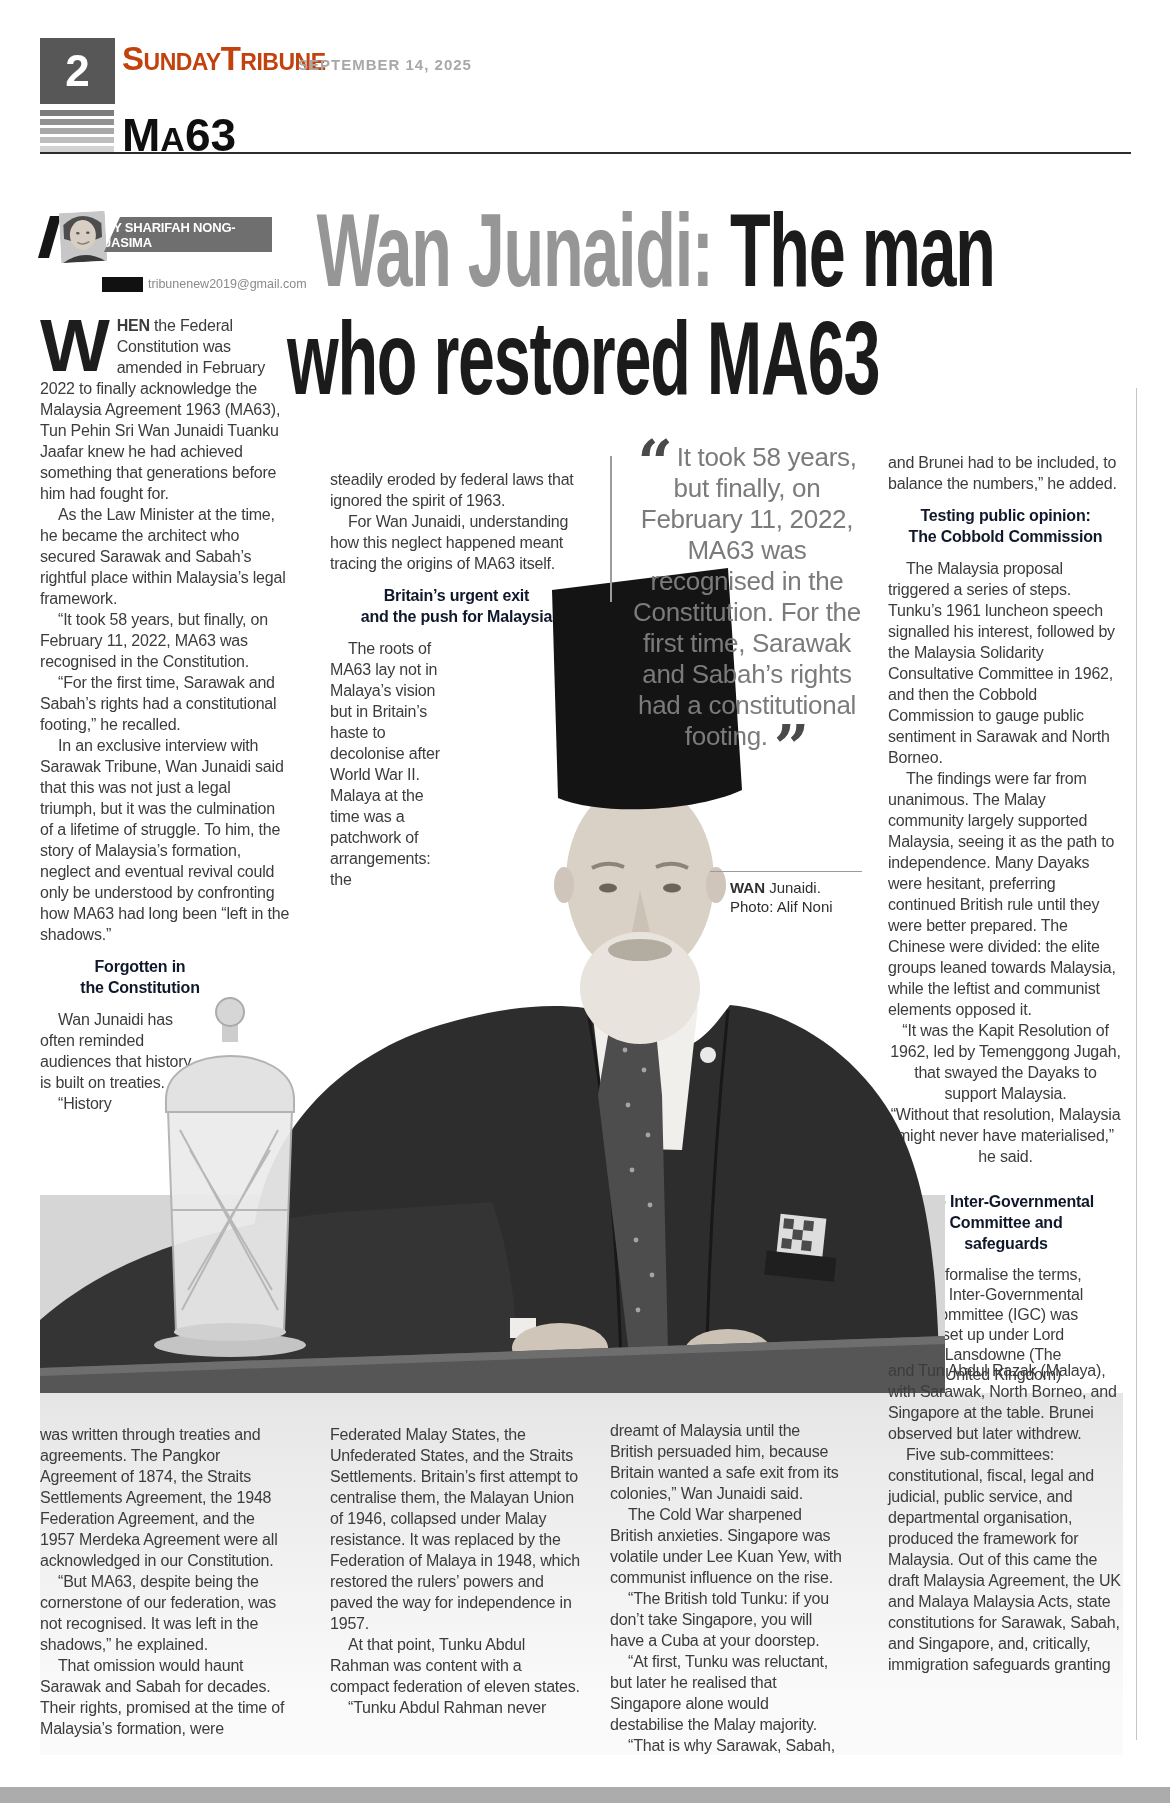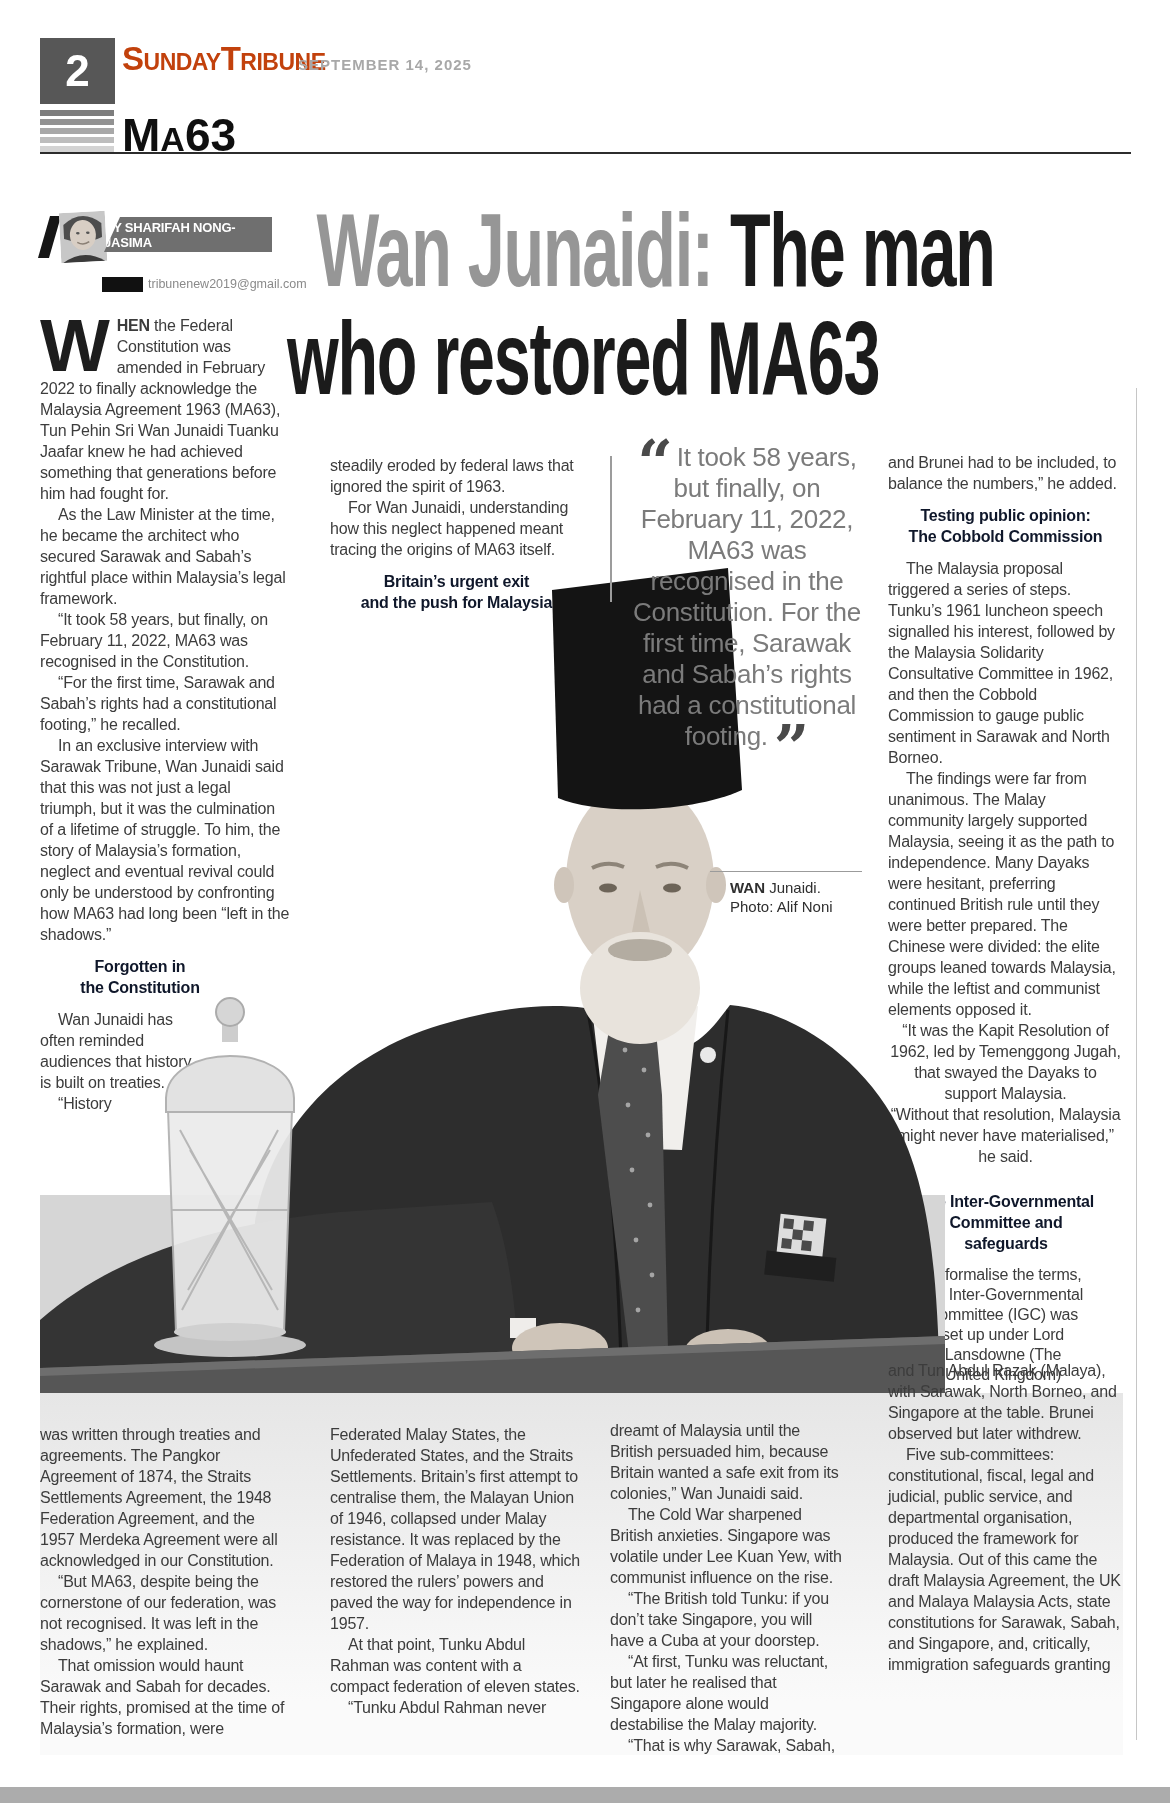--- a/index.html
+++ b/index.html
@@ -41,21 +41,21 @@
   .bodycol{font-size:16px;line-height:21px;letter-spacing:-0.2px;color:#3c3c3c;}
   .bodycol p{margin:0;}
   .ind{text-indent:18px;}
   .subhead{font-weight:bold;color:#0f172a;text-align:center;margin:11px 0;}
   .subhead span{display:block;}
   .center{text-align:center;}
 
   .col1{left:40px;top:315px;width:250px;}
   .col1 .subhead{width:200px;}
   .narrow1{width:158px;}
-  .col2{left:330px;top:455px;width:253px;}
+  .col2{left:330px;top:469px;width:253px;}
   .narrow2{width:114px;margin-top:23px;}
   .col4{left:888px;top:452px;width:235px;}
   .col4 .formalise{width:162px;margin-left:34px;text-align:center;line-height:20px;margin-top:8px;}
   .col4 .subhead2{width:200px;margin-left:18px;margin-top:24px;}
 
   .dropcap{float:left;font-size:74px;line-height:58px;font-weight:bold;color:#1d1d1d;margin:2px 7px 0 0;}
   .lead{font-weight:bold;}
 
   
   .quote-rule{left:610px;top:456px;width:2px;height:146px;background:#9c9c9c;}
@@ -141,20 +141,21 @@
     <p class="ind narrow1">“History</p>
   </div>
 
   <div class="abs bodycol col2">
     <p>steadily eroded by federal laws that ignored the spirit of 1963.</p>
     <p class="ind">For Wan Junaidi, understanding how this neglect happened meant tracing the origins of MA63 itself.</p>
     <div class="subhead">
       <span>Britain’s urgent exit</span>
       <span>and the push for Malaysia</span>
     </div>
+    <p class="ind narrow2">The roots of MA63 lay not in Malaya’s vision but in Britain’s haste to decolonise after World War II. Malaya at the time was a patchwork of arrangements: the</p>
   </div>
 
   <div class="abs bodycol col4">
     <p>and Brunei had to be included, to balance the numbers,” he added.</p>
     <div class="subhead">
       <span>Testing public opinion:</span>
       <span>The Cobbold Commission</span>
     </div>
     <p class="ind">The Malaysia proposal triggered a series of steps. Tunku’s 1961 luncheon speech signalled his interest, followed by the Malaysia Solidarity Consultative Committee in 1962, and then the Cobbold Commission to gauge public sentiment in Sarawak and North Borneo.</p>
     <p class="ind">The findings were far from unanimous. The Malay community largely supported Malaysia, seeing it as the path to independence. Many Dayaks were hesitant, preferring continued British rule until they were better prepared. The Chinese were divided: the elite groups leaned towards Malaysia, while the leftist and communist elements opposed it.</p>

